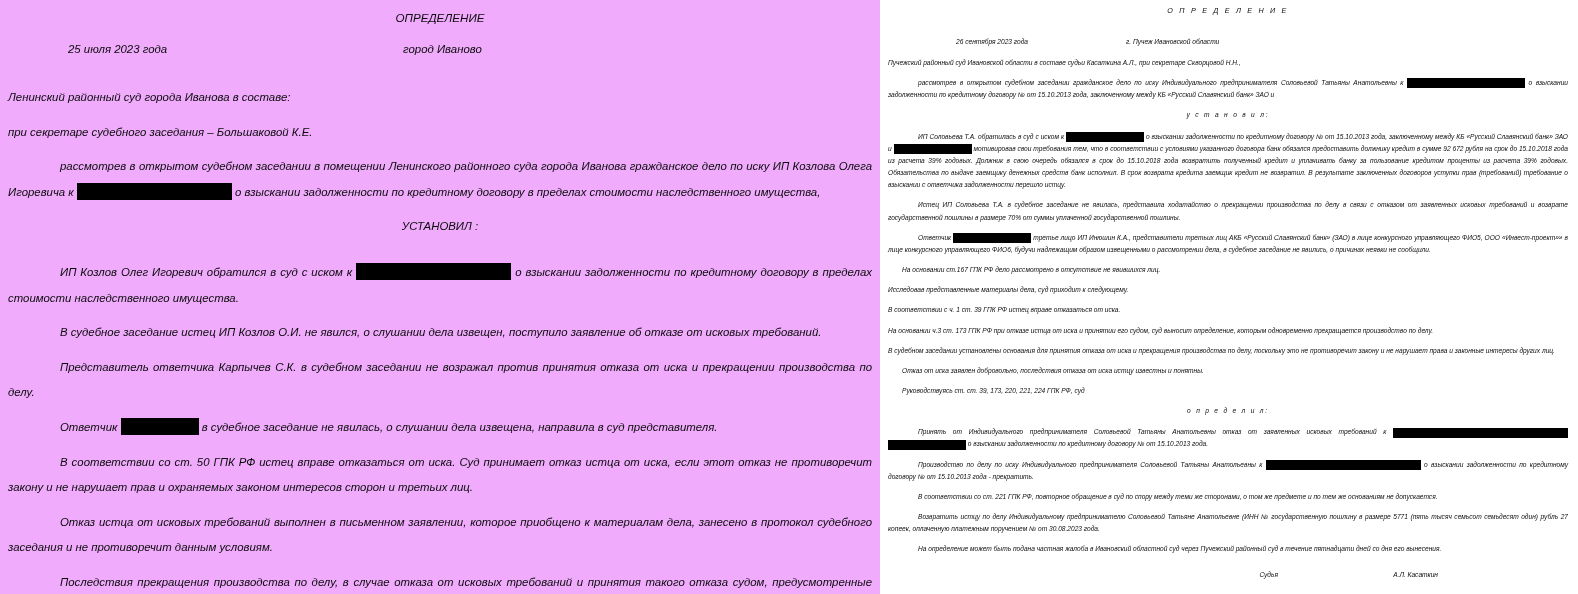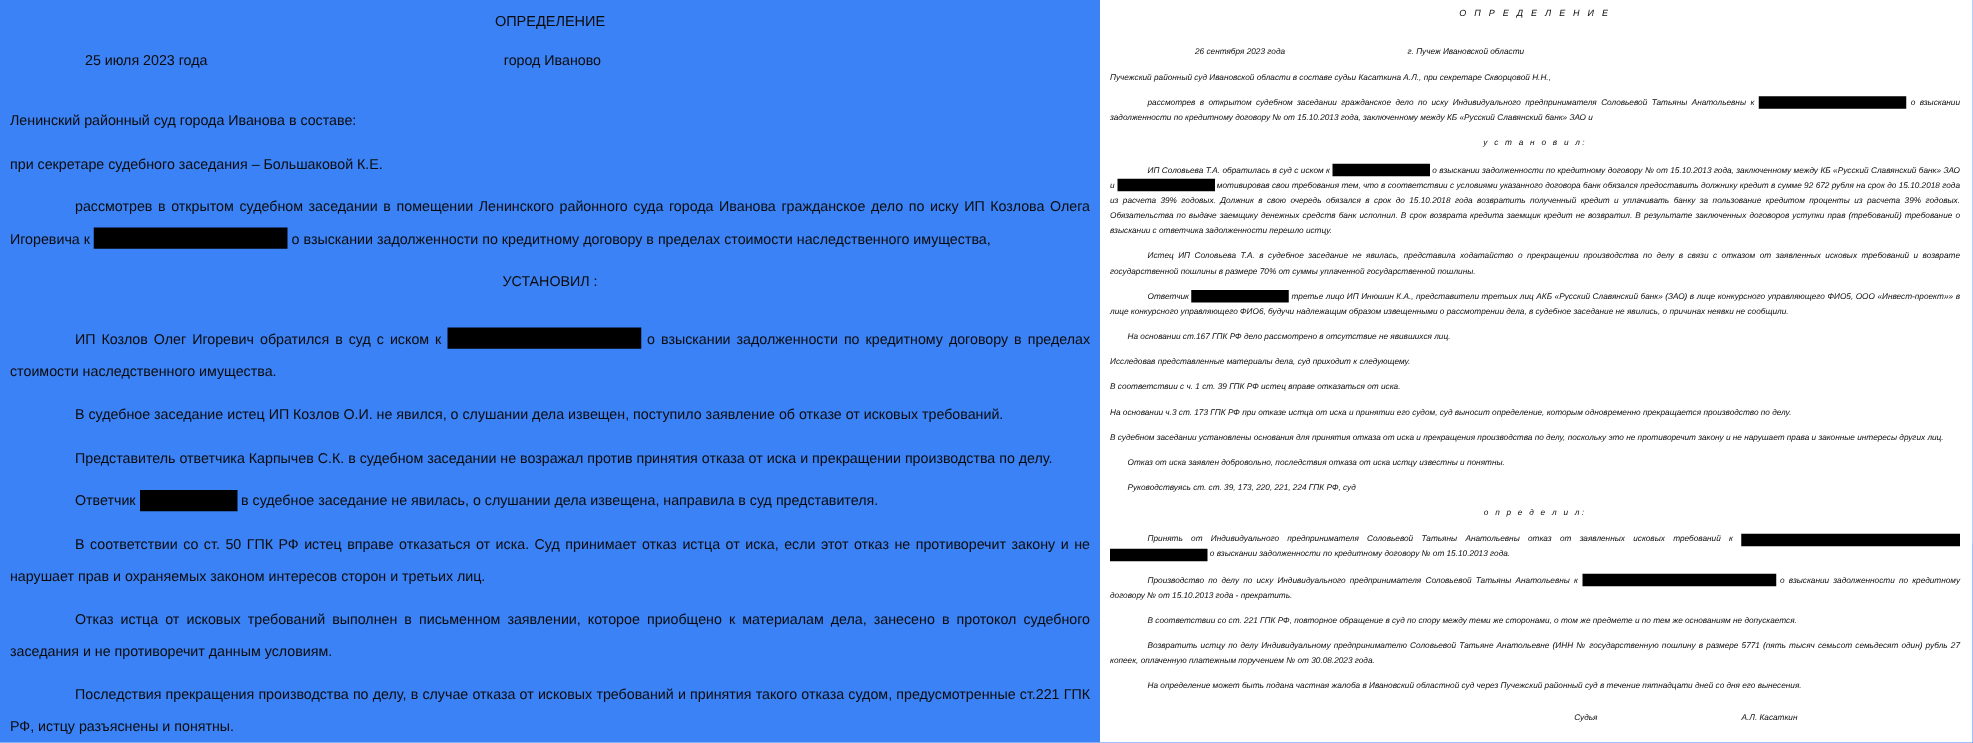--- a/index.html
+++ b/index.html
@@ -13,22 +13,23 @@
     -webkit-font-smoothing:antialiased;
   }
   .scan-pair{display:flex;width:1578px;height:594px;align-items:flex-start;}
 
   
   .doc-left{
     width:880px;height:594px;box-sizing:border-box;
     padding:6px 8px 0 8px;
     font-size:11.4px;
     line-height:25.6px;
-    background:#3b82f6;
+    background:#f0abfc;
     position:relative;
+    font-style:italic;
   }
   .doc-left .ttl{
     text-align:center;font-size:11.6px;margin:0 0 16px 0;line-height:14px;
     padding-top:5px;
   }
   .doc-left .dateline{
     display:flex;margin:0 0 28px 0;line-height:16px;font-size:11.4px;
   }
   .doc-left .dateline .d{width:395px;padding-left:60px;box-sizing:border-box;}
   .doc-left .dateline .c{}

